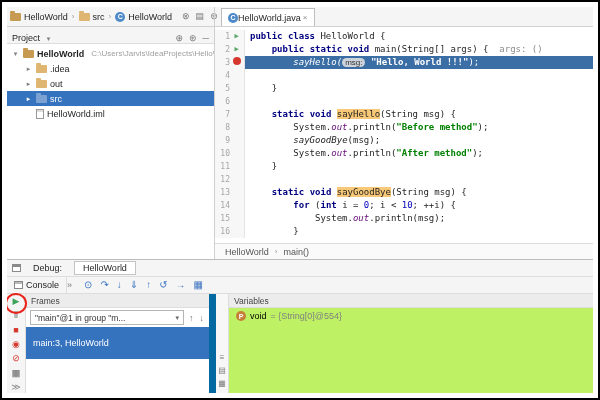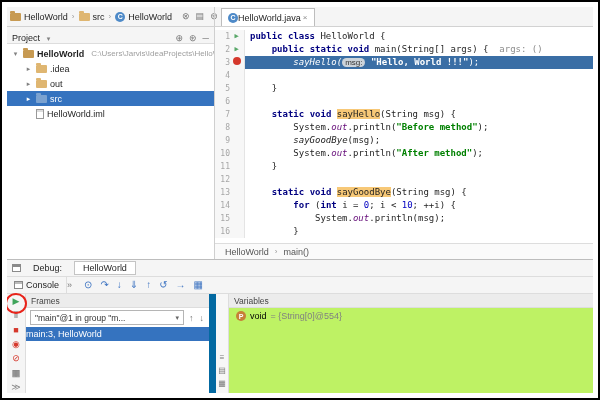--- a/index.html
+++ b/index.html
@@ -86,21 +86,21 @@
   .ico.red{color:#d5382c}
   .ico.gray{color:#8a8a8a;font-weight:bold}
   .chev{margin-top:auto;margin-bottom:1px;color:#888;font-size:9px}
   .annotation{position:absolute;left:-2px;top:-1px;width:22px;height:21px;border:2px solid #e8231a;border-radius:50%;z-index:5;pointer-events:none}
   .frames{position:absolute;left:19px;top:0;bottom:0;width:190px;border-right:7px solid #0369a1;background:#fff}
   .panelhead{height:14px;background:#ececec;border-bottom:1px solid #ddd;display:flex;align-items:center;padding-left:5px;color:#444;font-size:8.5px}
   .threadrow{height:19px;display:flex;align-items:center;gap:4px;padding:2px 4px}
   .combo{flex:1;display:flex;align-items:center;border:1px solid #b5b5b5;background:#fff;height:15px;padding:0 4px;font-size:8.5px;color:#333;white-space:nowrap;overflow:hidden}
   .combo .caret{margin-left:auto;color:#666;font-size:7px;padding-left:3px}
   .updown{color:#777;font-size:9px;padding:0 1px}
-  .framerow{height:14px;display:flex;align-items:center;}
+  .framerow{height:32px;display:flex;align-items:center;padding-left:7px}
   .framerow.sel{background:#3573bf;color:#fff}
   .ministrip{position:absolute;left:209px;top:0;bottom:0;width:13px;border-right:1px solid #ddd;background:#f7f7f7;display:flex;flex-direction:column;align-items:center;justify-content:flex-end;padding-bottom:5px;gap:5px}
   .ministrip .gico{font-size:8px}
   .vars{position:absolute;left:222px;top:0;right:0;bottom:0;background:#bef264}
   .varrow{height:16px;display:flex;align-items:center;gap:4px;padding-left:7px}
   .picon{width:10px;height:10px;border-radius:50%;background:#c77f38;color:#fff;font-size:7px;font-weight:bold;display:flex;align-items:center;justify-content:center}
   .varname{color:#000}
   .varvalue{color:#808080}
 </style>
 </head>

